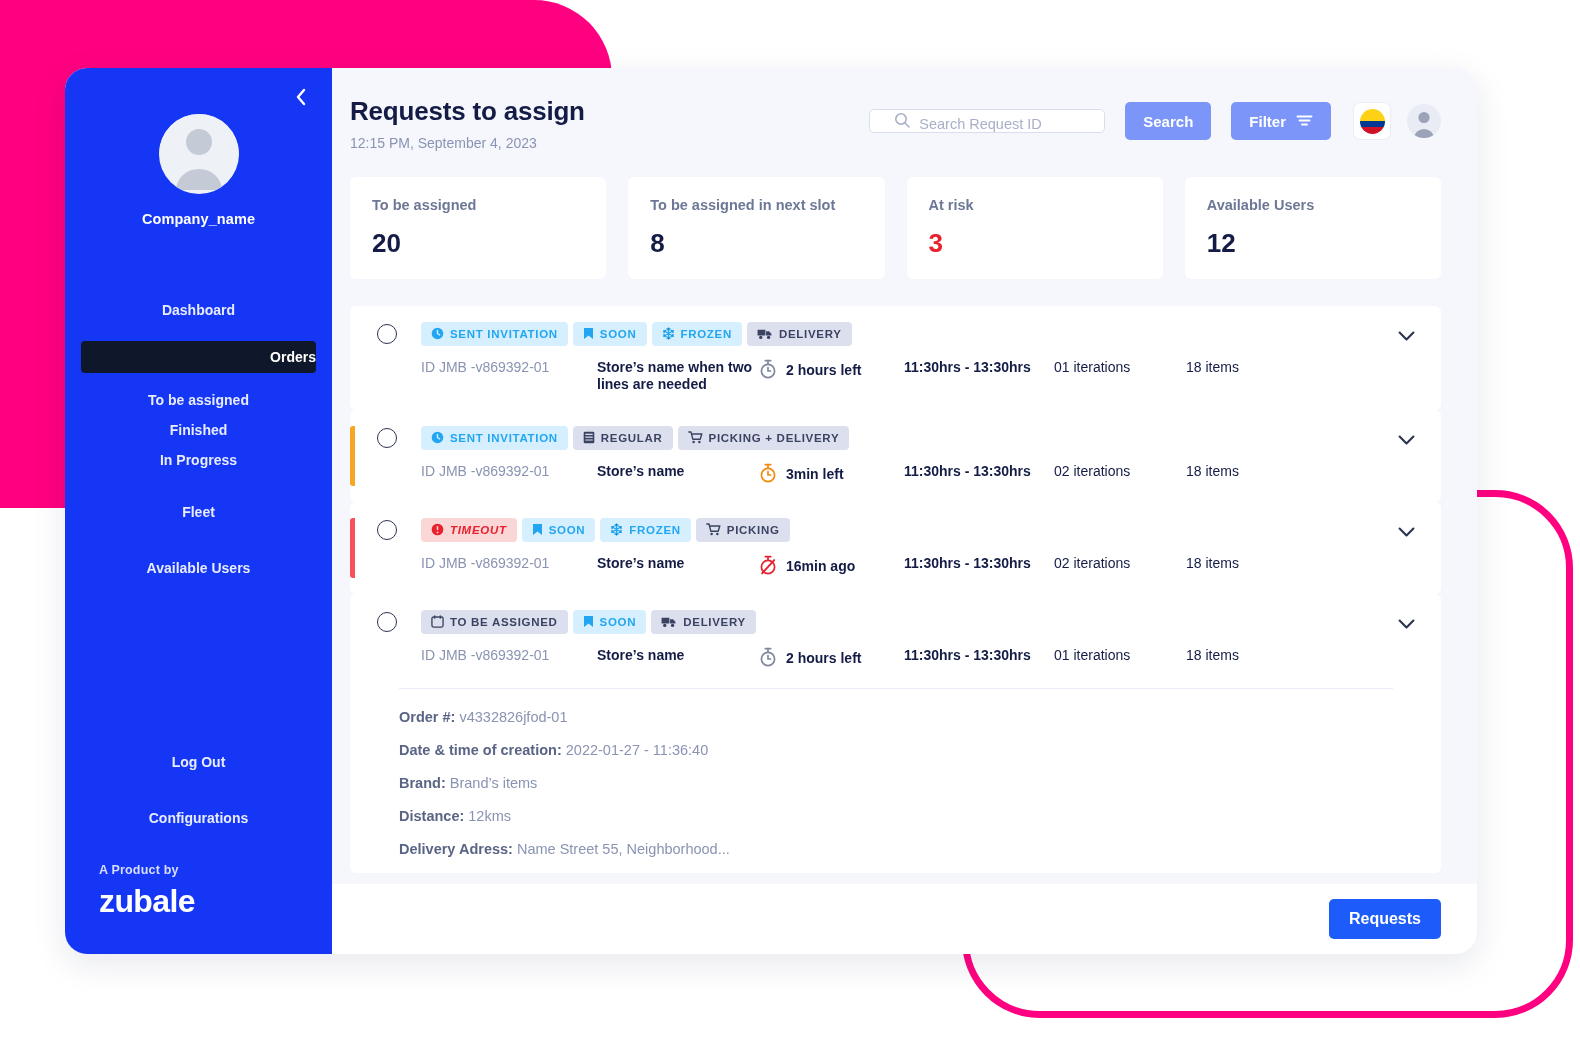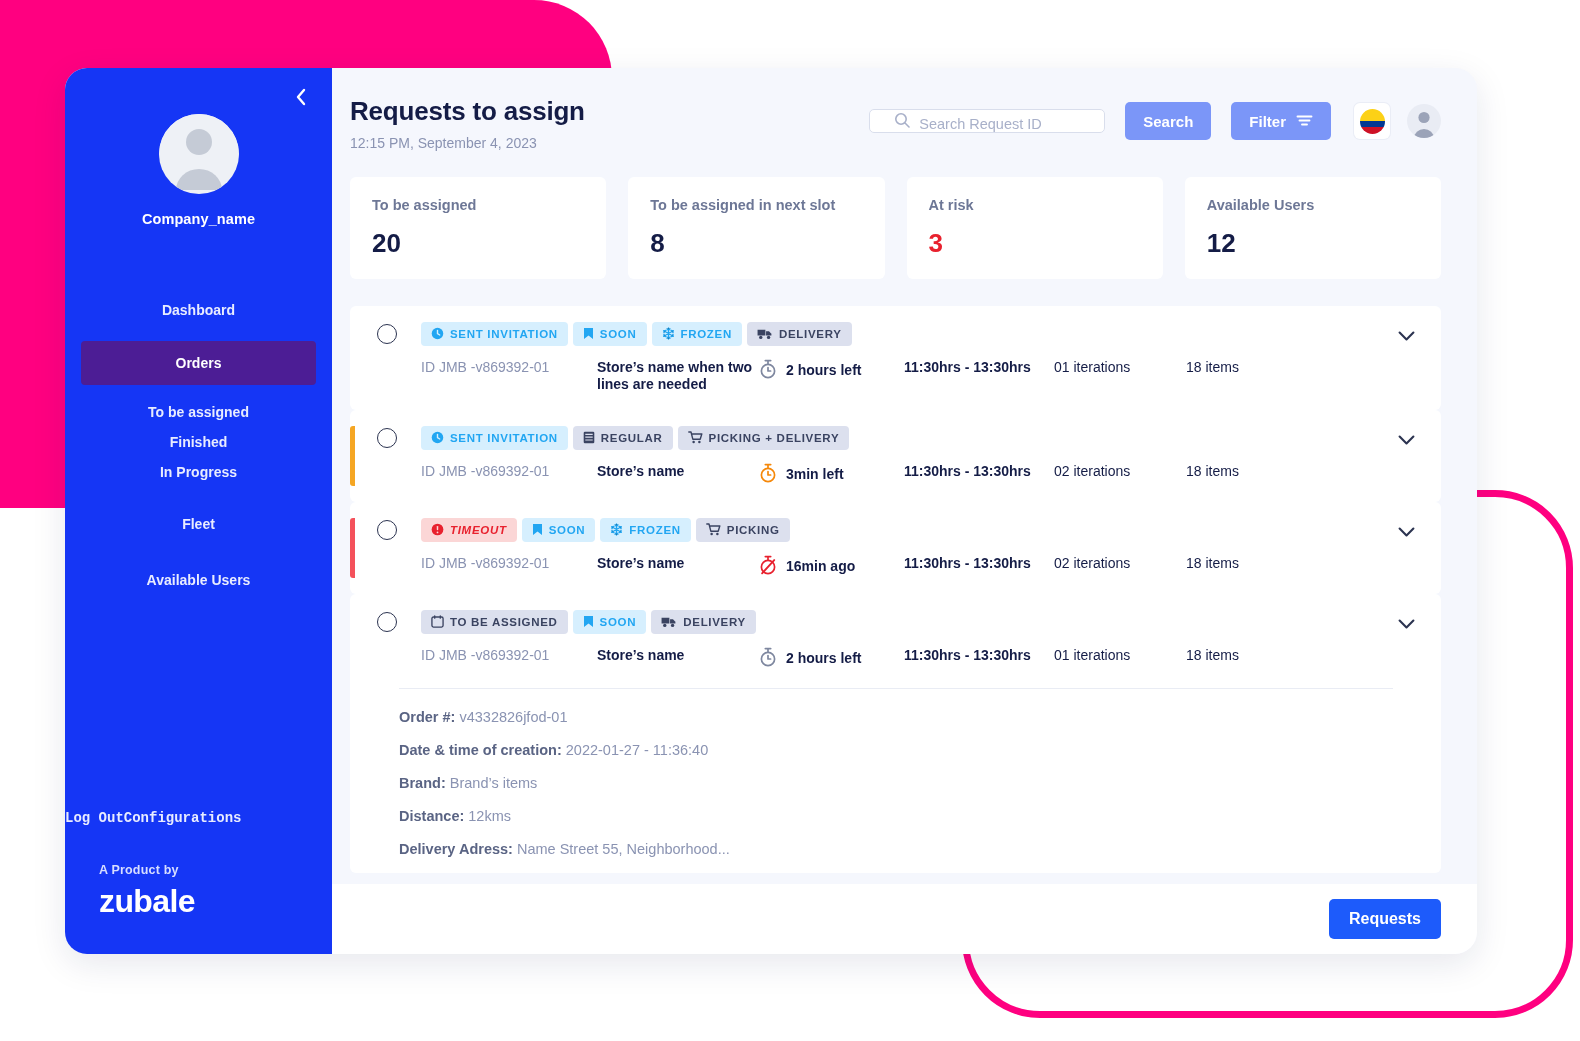--- a/index.html
+++ b/index.html
@@ -64,33 +64,34 @@
     color: #fff; font-size: 14.5px; font-weight: bold;
     letter-spacing: .1px;
   }
   .nav { margin-top: 46px; display: flex; flex-direction: column; }
   .nav-item {
     color: #E8ECFF; font-size: 14px; font-weight: bold;
     padding: 11px 0; text-align: center;
     cursor: pointer;
   }
   .nav-item.active {
-    background: #4c1d95;
+    background: #0f172a;
     color: #ffffff;
     margin: 12px 16px;
-    padding: 14px 0;
+    padding: 8px 0;
     border-radius: 4px;
+    text-align: right;
   }
   .nav-sub {
     color: #E8ECFF; font-size: 14px; font-weight: bold;
     padding: 7px 0; text-align: center; cursor: pointer;
   }
   .nav-gap-sm { height: 18px; }
   .sidebar-spacer { flex: 1 1 auto; }
-  .nav-bottom { display: flex; flex-direction: row; font-family: Liberation Mono, monospace; }
+  .nav-bottom { display: flex; flex-direction: column; }
   .sidebar-footer {
     padding: 26px 0 34px 0;
     display: flex; flex-direction: column; align-items: flex-start;
     padding-left: 34px;
   }
   .product-by { color: #D7DEFF; font-size: 12.5px; font-weight: bold; letter-spacing: .2px; }
   .zubale { color: #ffffff; font-size: 32px; font-weight: bold; letter-spacing: -0.6px; margin-top: 6px; }
 
   
   .main {

